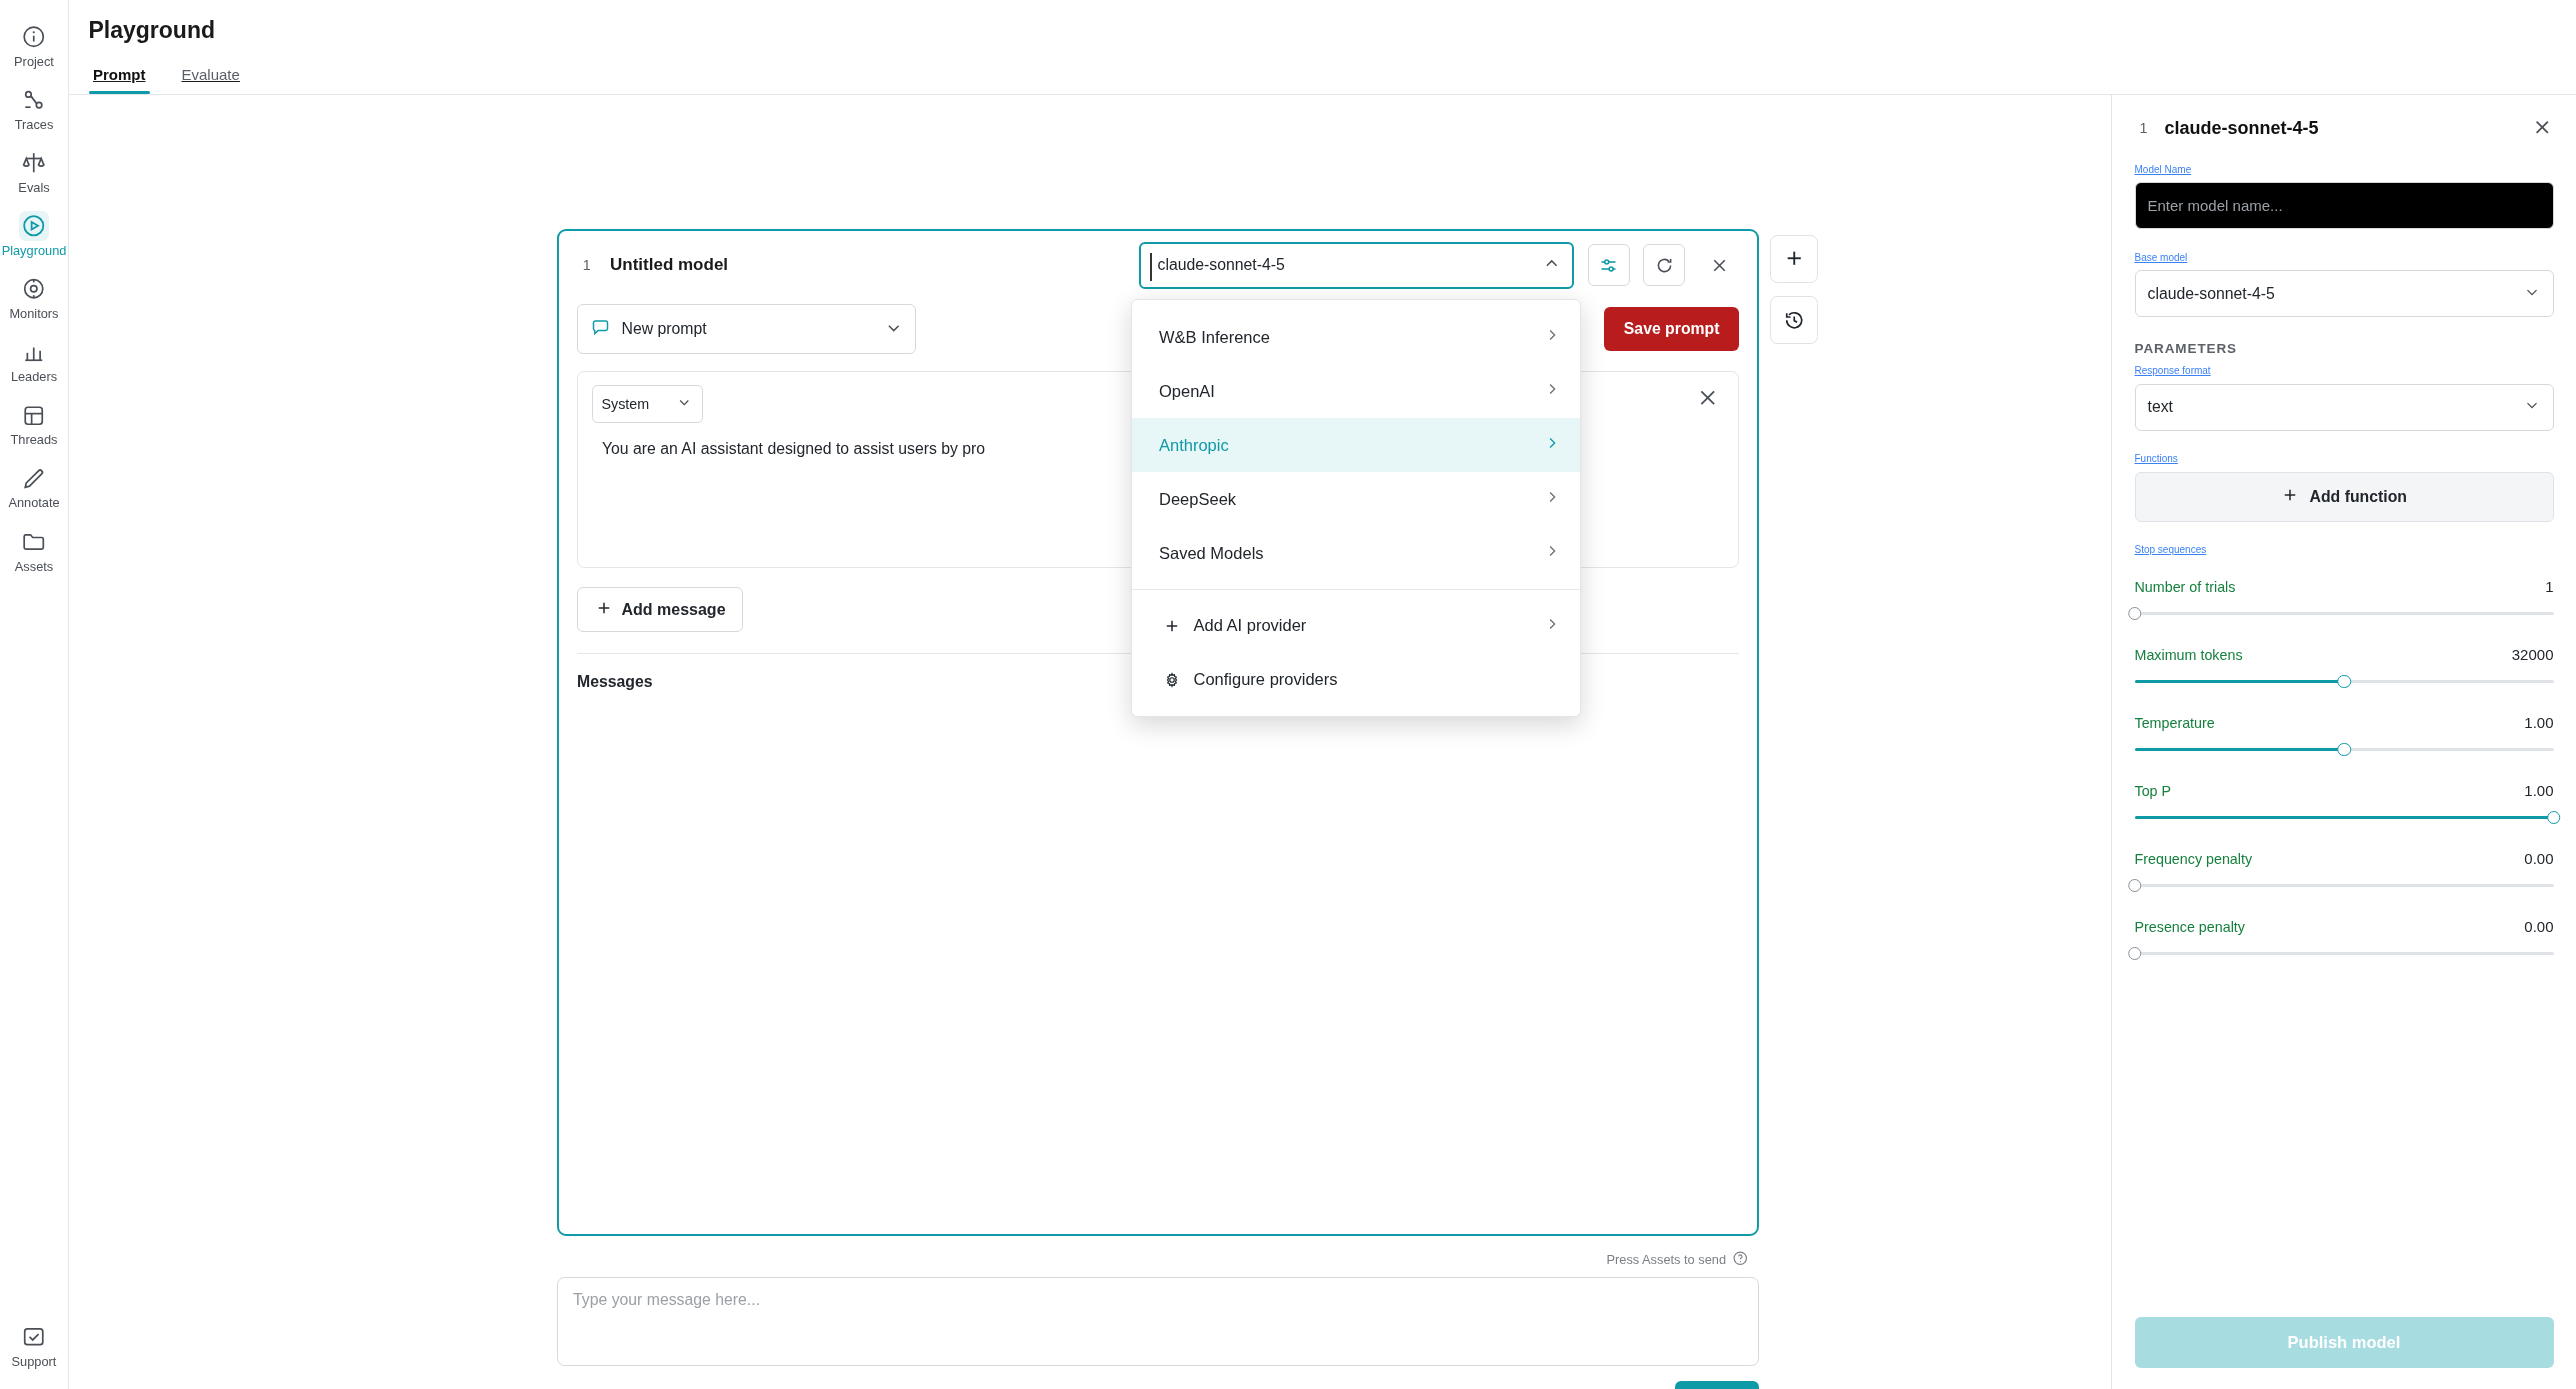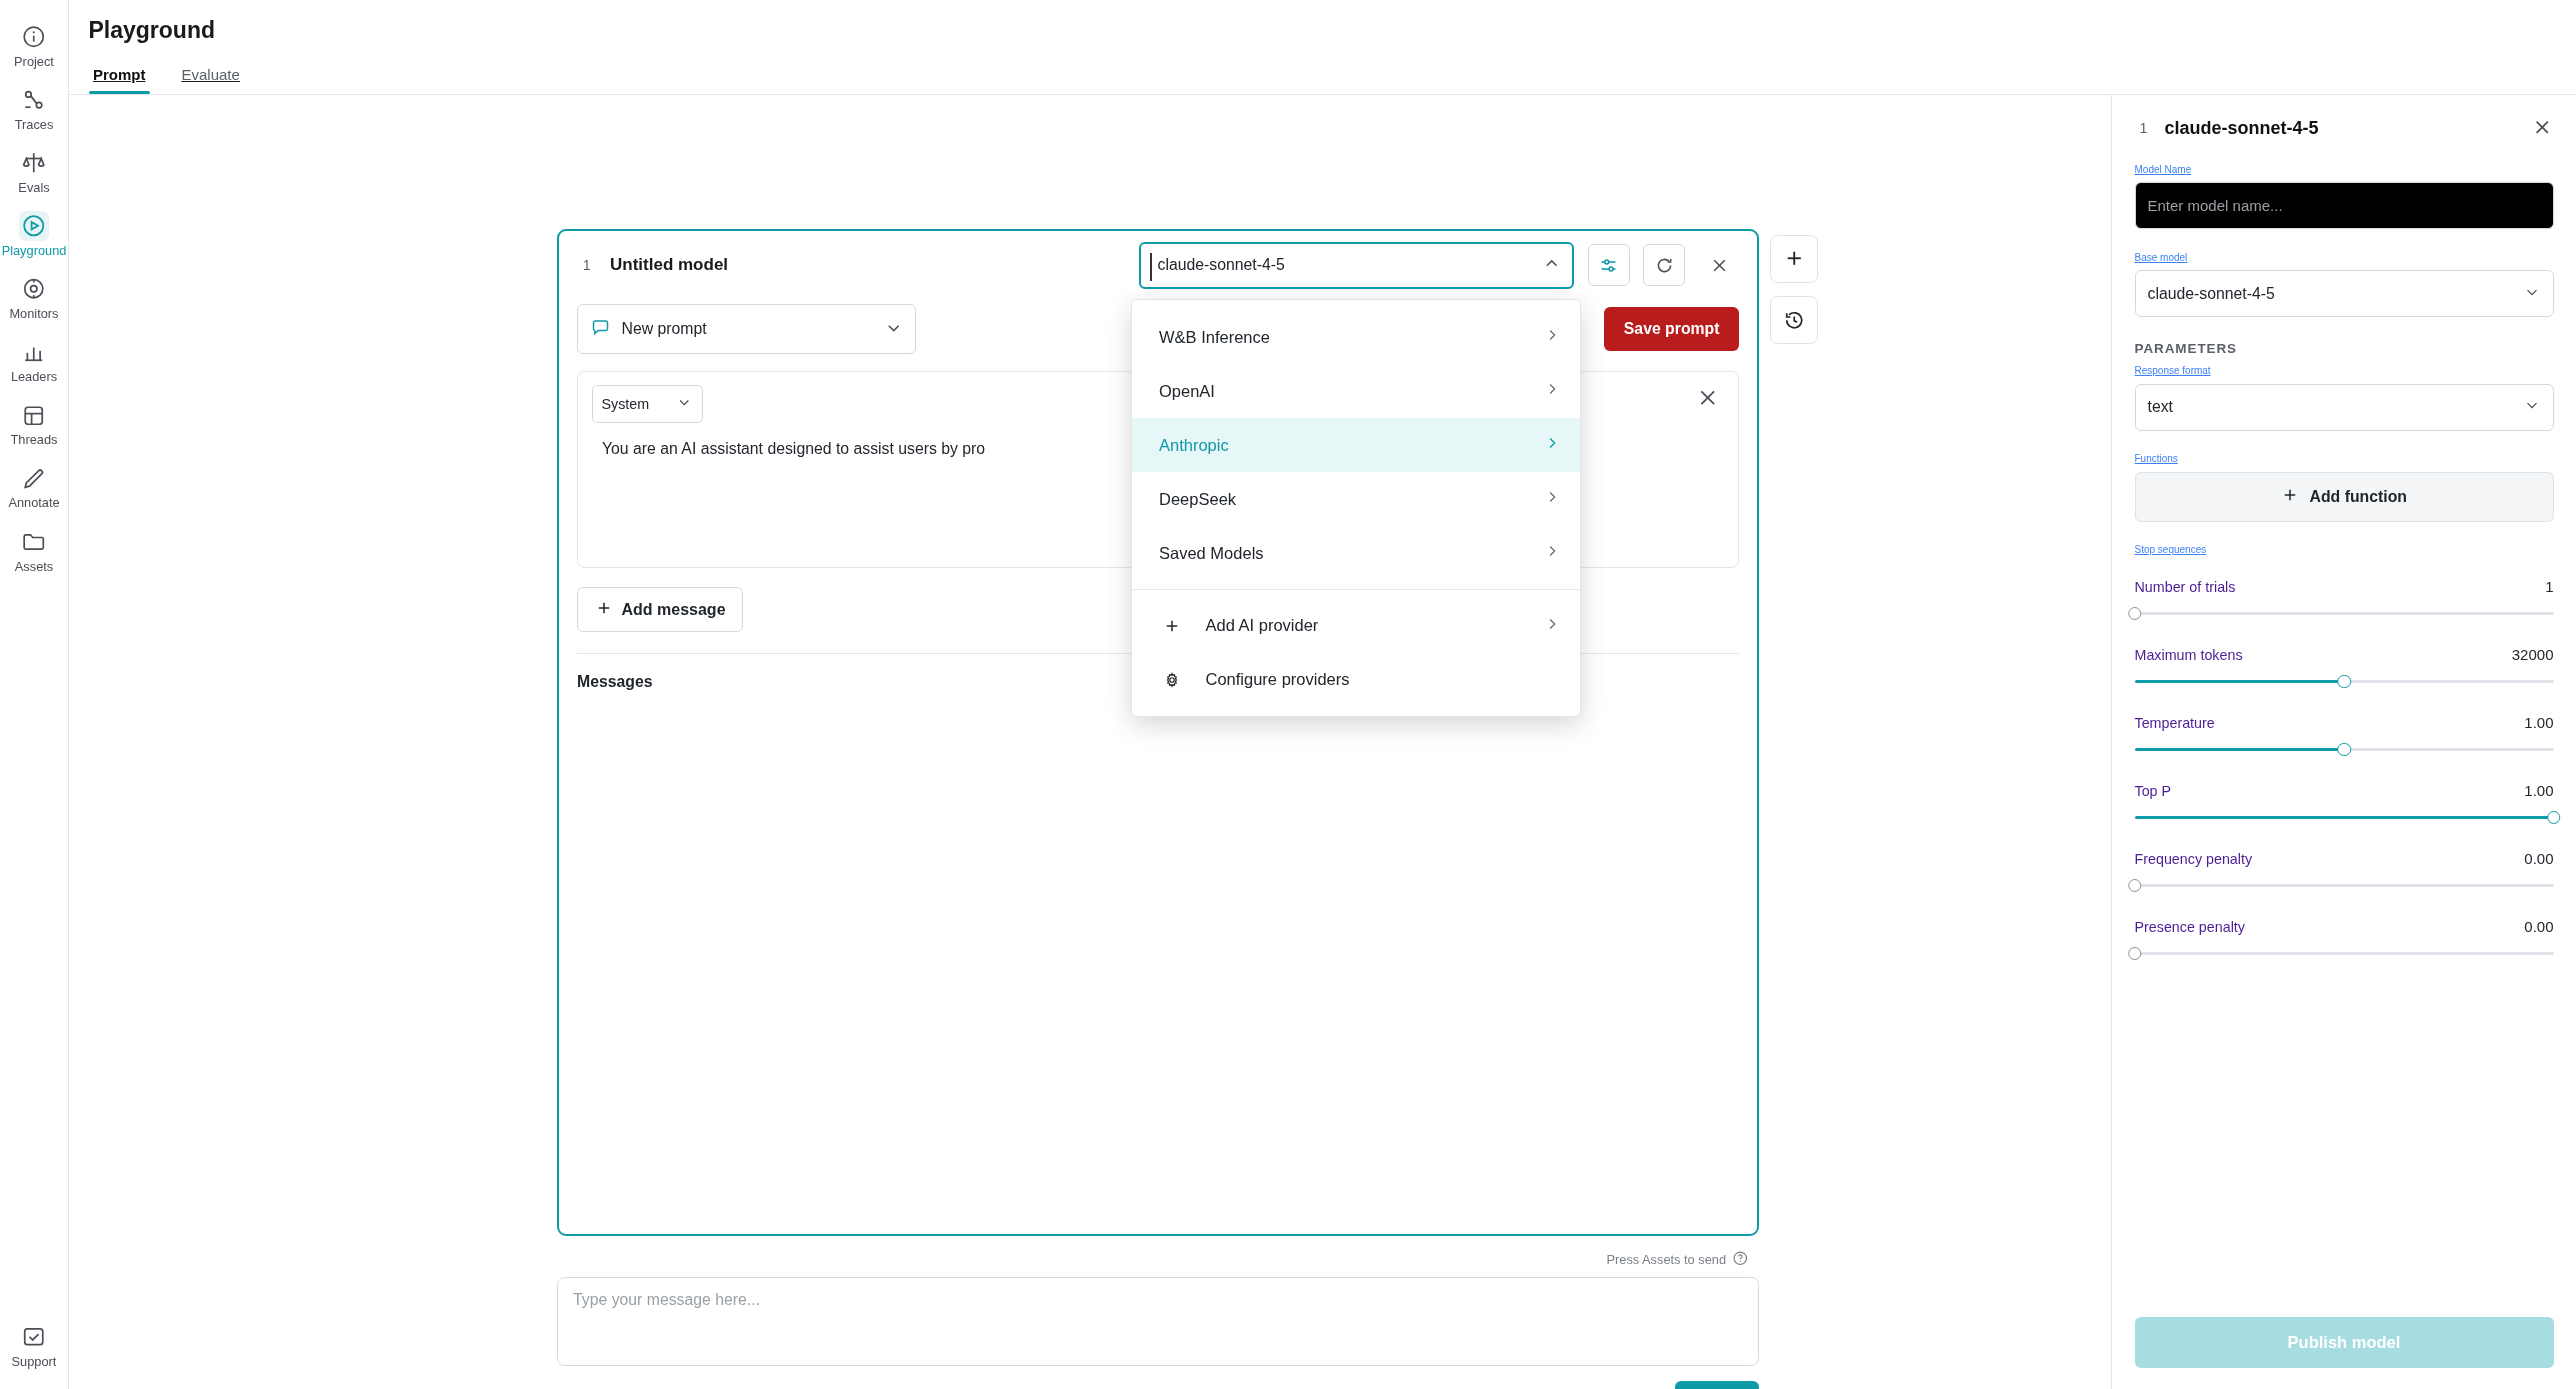--- a/index.html
+++ b/index.html
@@ -374,21 +374,20 @@
     z-index: 40;
   }
   .menu-item {
     height: 54px;
     display: flex;
     align-items: center;
     padding: 0 19.5px 0 27px;
     font-size: 16.5px;
     color: #21262c;
     cursor: pointer;
-    gap: 12px;
   }
   .menu-item .chev-r { margin-left: auto; }
   .menu-item.highlight {
     background: #e7f6f7;
     color: #0f9aa8;
   }
   .menu-sep {
     height: 0.8px;
     background: #e6e9ec;
     margin: 9px 0;
@@ -484,21 +483,21 @@
     font-weight: bold;
     color: #21262c;
     cursor: pointer;
   }
   .slider-row {
     display: flex;
     justify-content: space-between;
     align-items: baseline;
     margin-top: 22.5px;
   }
-  .slider-row .name { font-size: 14.3px; color: #4c1d95; }
+  .slider-row .name { font-size: 14.3px; color: #15803d; }
   .slider-row .val { font-size: 15px; color: #21262c; }
   .slider {
     position: relative;
     height: 19.5px;
     margin-top: 9px;
   }
   .track {
     position: absolute;
     left: 0; right: 0; top: 8.3px;
     height: 3px;

